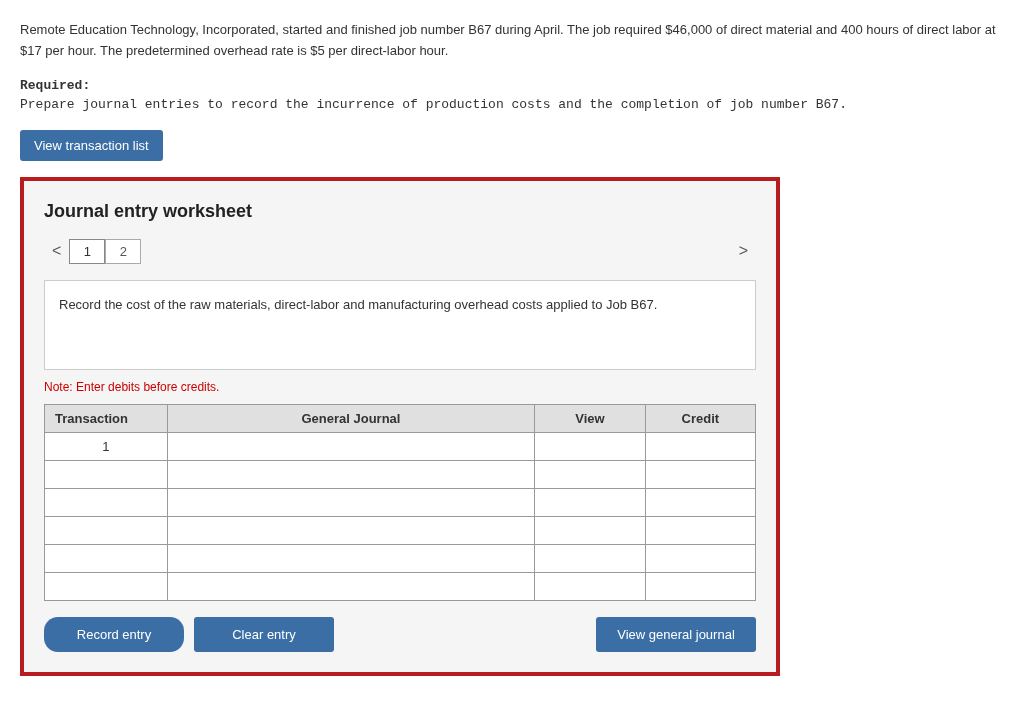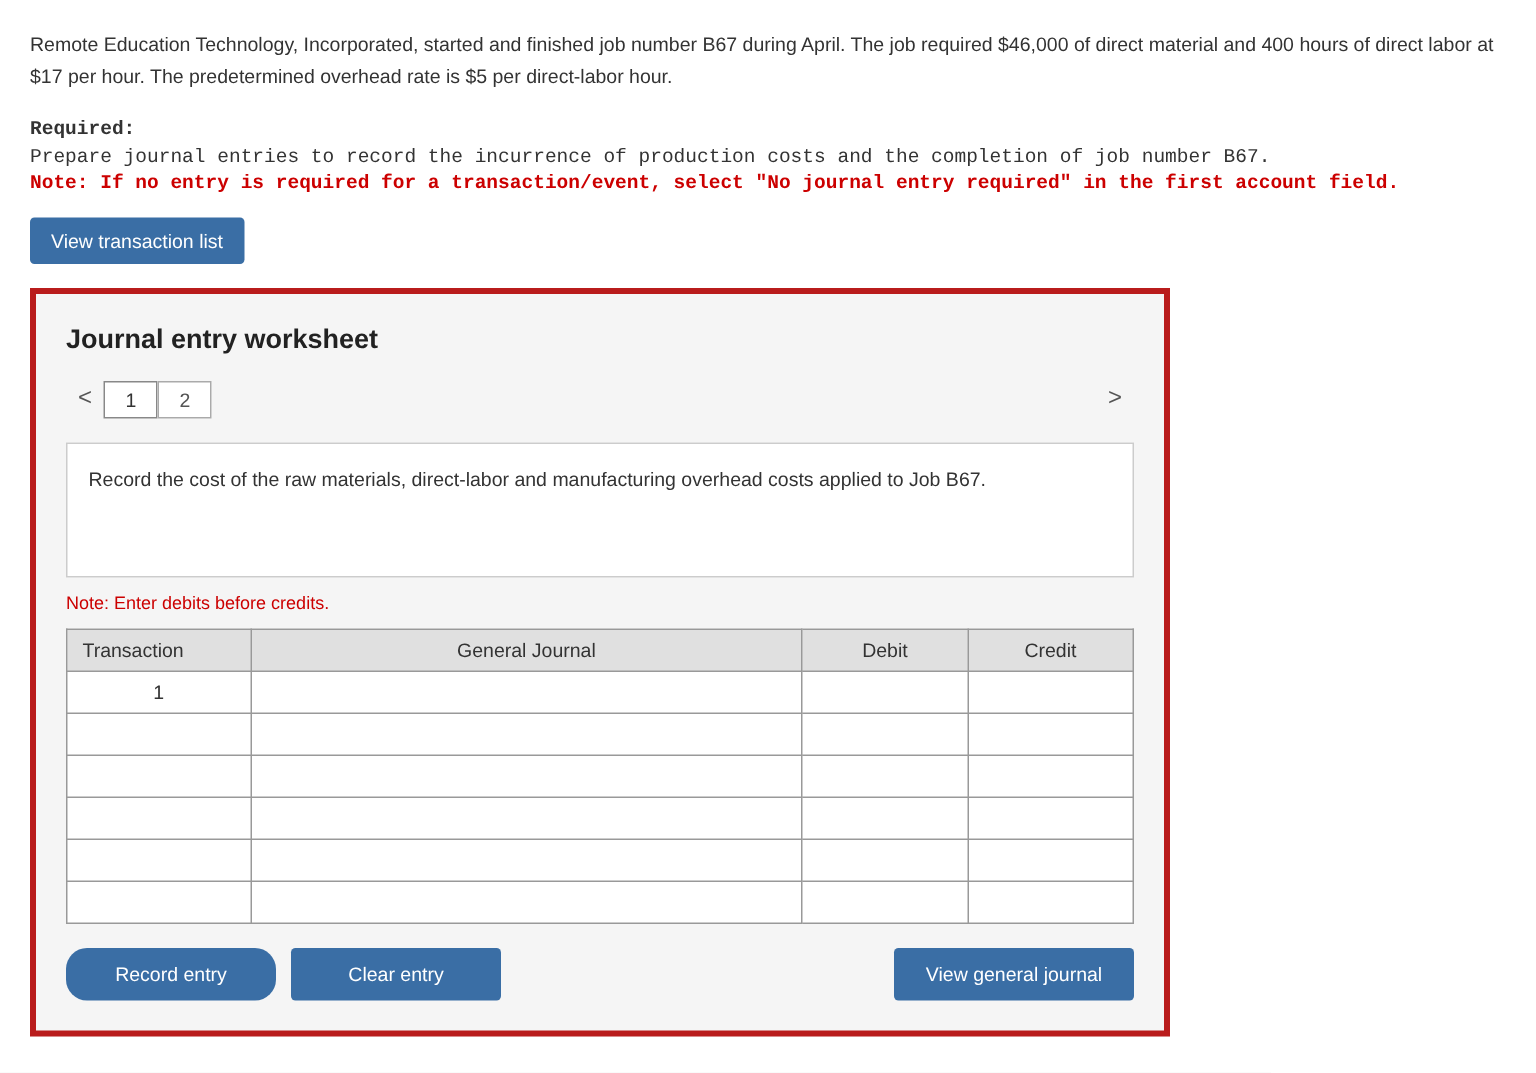--- a/index.html
+++ b/index.html
@@ -132,21 +132,21 @@
       border-collapse: collapse;
       font-size: 13px;
       background: white;
     }
 
     .journal-table th {
       background: #e0e0e0;
       border: 1px solid #999;
       padding: 6px 10px;
       text-align: center;
-      font-weight: normal;
+      font-weight: bold;
     }
 
     .journal-table th.transaction-col {
       text-align: left;
       width: 100px;
     }
 
     .journal-table th.gj-col {
       text-align: center;
       width: 300px;
@@ -227,21 +227,20 @@
 
 
 
 
 <p class="intro-text">Remote Education Technology, Incorporated, started and finished job number B67 during April. The job required $46,000 of direct material and 400 hours of direct labor at $17 per hour. The predetermined overhead rate is $5 per direct-labor hour.</p>
 
 
 <div class="required-section">
   <p class="required-title">Required:</p>
   <p class="required-body">Prepare journal entries to record the incurrence of production costs and the completion of job number B67.</p>
-  <p class="note-red">Note: If no entry is required for a transaction/event, select "No journal entry required" in the first account field.</p>
 </div>
 
 
 <button class="btn-view-transaction">View transaction list</button>
 
 
 <div class="worksheet-container">
   <h2 class="worksheet-title">Journal entry worksheet</h2>
 
   <div class="pagination-row">
@@ -255,21 +254,21 @@
     <span>Record the cost of the raw materials, direct-labor and manufacturing overhead costs applied to Job B67.</span>
   </div>
 
   <p class="note-debits">Note: Enter debits before credits.</p>
 
   <table class="journal-table">
     <thead>
       <tr>
         <th class="transaction-col">Transaction</th>
         <th class="gj-col">General Journal</th>
-        <th class="debit-col">Debit</th>
+        <th class="debit-col">View</th>
         <th class="credit-col">Credit</th>
       </tr>
     </thead>
     <tbody>
       <tr>
         <td class="transaction-cell">1</td>
         <td><input type="text" style=""></td>
         <td><input type="text" style=""></td>
         <td><input type="text" style=""></td>
       </tr>

